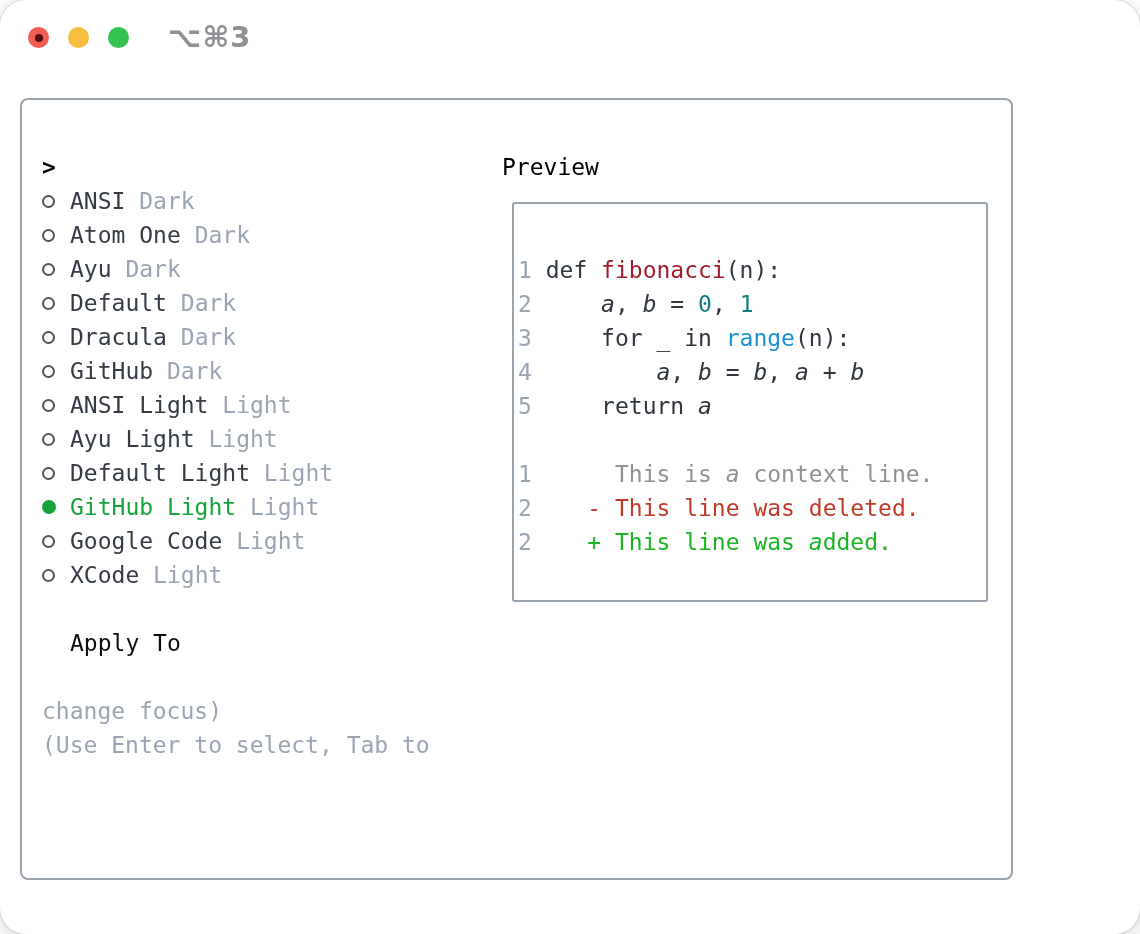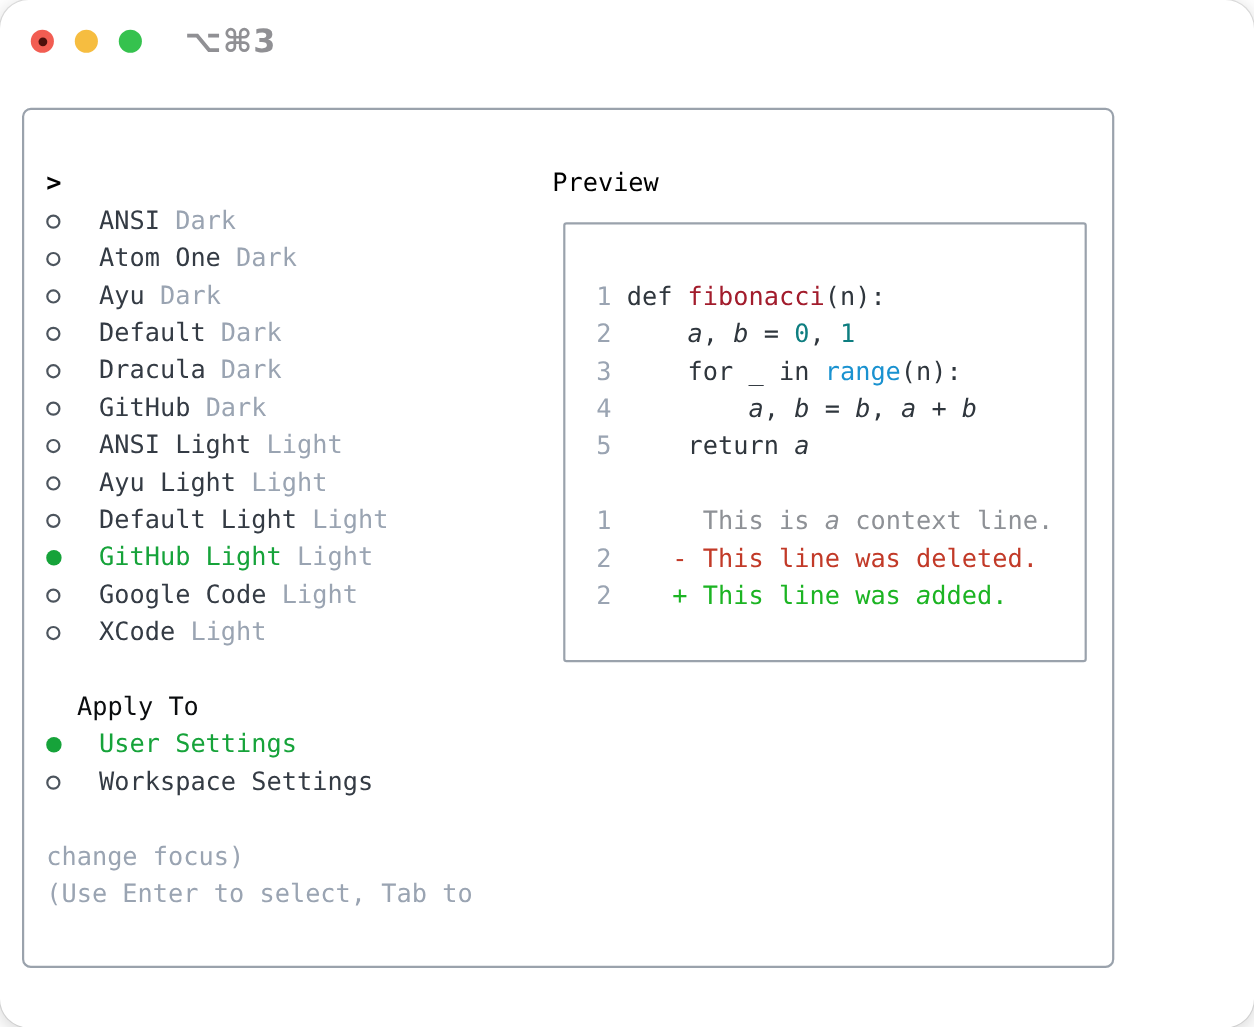--- a/index.html
+++ b/index.html
@@ -22,30 +22,30 @@
   .panel{position:absolute;left:20px;top:98px;width:993px;height:782px;
          border:2px solid #9aa2ac;border-radius:8px;background:#ffffff;box-sizing:border-box;}
   .col-left{position:absolute;left:20px;top:50px;width:450px;}
   .row{height:34px;display:flex;align-items:center;font-size:23px;white-space:pre;}
   .marker{width:28px;flex:0 0 28px;display:flex;align-items:center;}
   .ring{width:13px;height:13px;border:2px solid #4d555e;border-radius:50%;box-sizing:border-box;}
   .fill{width:14px;height:14px;border-radius:50%;background:#16a33a;}
   .cursor{font-weight:700;color:#000000;display:block;}
   .hdr{font-weight:700;color:#000000;}
   .hdr2{color:#0b0d0f;}
-  .t-name{color:#343b44;margin-left:20px;}
+  .t-name{color:#343b44;}
   .t-name.sel{color:#16a33a;}
   .t-tag{color:#9aa4b2;}
   .help{color:#9aa4b2;}
   
   .preview-title{position:absolute;left:480px;top:50px;height:34px;display:flex;align-items:center;
                  font-size:23px;font-weight:400;color:#000000;}
   .preview-box{position:absolute;left:490px;top:102px;width:476px;height:400px;
                border:2px solid #9aa2ac;border-radius:3px;box-sizing:border-box;background:#ffffff;}
-  .code{position:absolute;left:28px;top:49px;font-size:23px;line-height:34px;white-space:pre;}
+  .code{position:absolute;left:4px;top:49px;font-size:23px;line-height:34px;white-space:pre;}
   .cl{height:34px;}
   .c-ln{color:#9aa4b2;}
   .c-pl{color:#2f363d;}
   .c-fn{color:#a21c2c;}
   .c-num{color:#0e7e80;}
   .c-bi{color:#1a92d0;margin-top:34px;}
   .c-var{color:#2f363d;font-style:italic;}
   .c-ctx{color:#8e9196;text-align:right;}
   .c-ctxi{color:#8e9196;font-style:italic;}
   .c-del{color:#c23a28;}
@@ -90,24 +90,20 @@
           <div class="row"><span class="marker"><span class="ring"></span></span><span class="t-name">XCode</span><span class="t-tag"> Light</span></div>
         </div>
 
       <div class="row"></div>
 
       <div class="row">
         <span class="marker"></span>
         <span class="hdr2">Apply To</span>
       </div>
 
-      <div id="apply-list">
-          <div class="row"><span class="marker"><span class="fill"></span></span><span class="t-name sel">User Settings</span></div>
-          <div class="row"><span class="marker"><span class="ring"></span></span><span class="t-name">Workspace Settings</span></div>
-        </div>
 
       <div class="row"></div>
 
       <div class="row help">change focus)</div>
       <div class="row help">(Use Enter to select, Tab to</div>
     </div>
 
     <div class="preview-title">Preview</div>
 
     <div class="preview-box">

